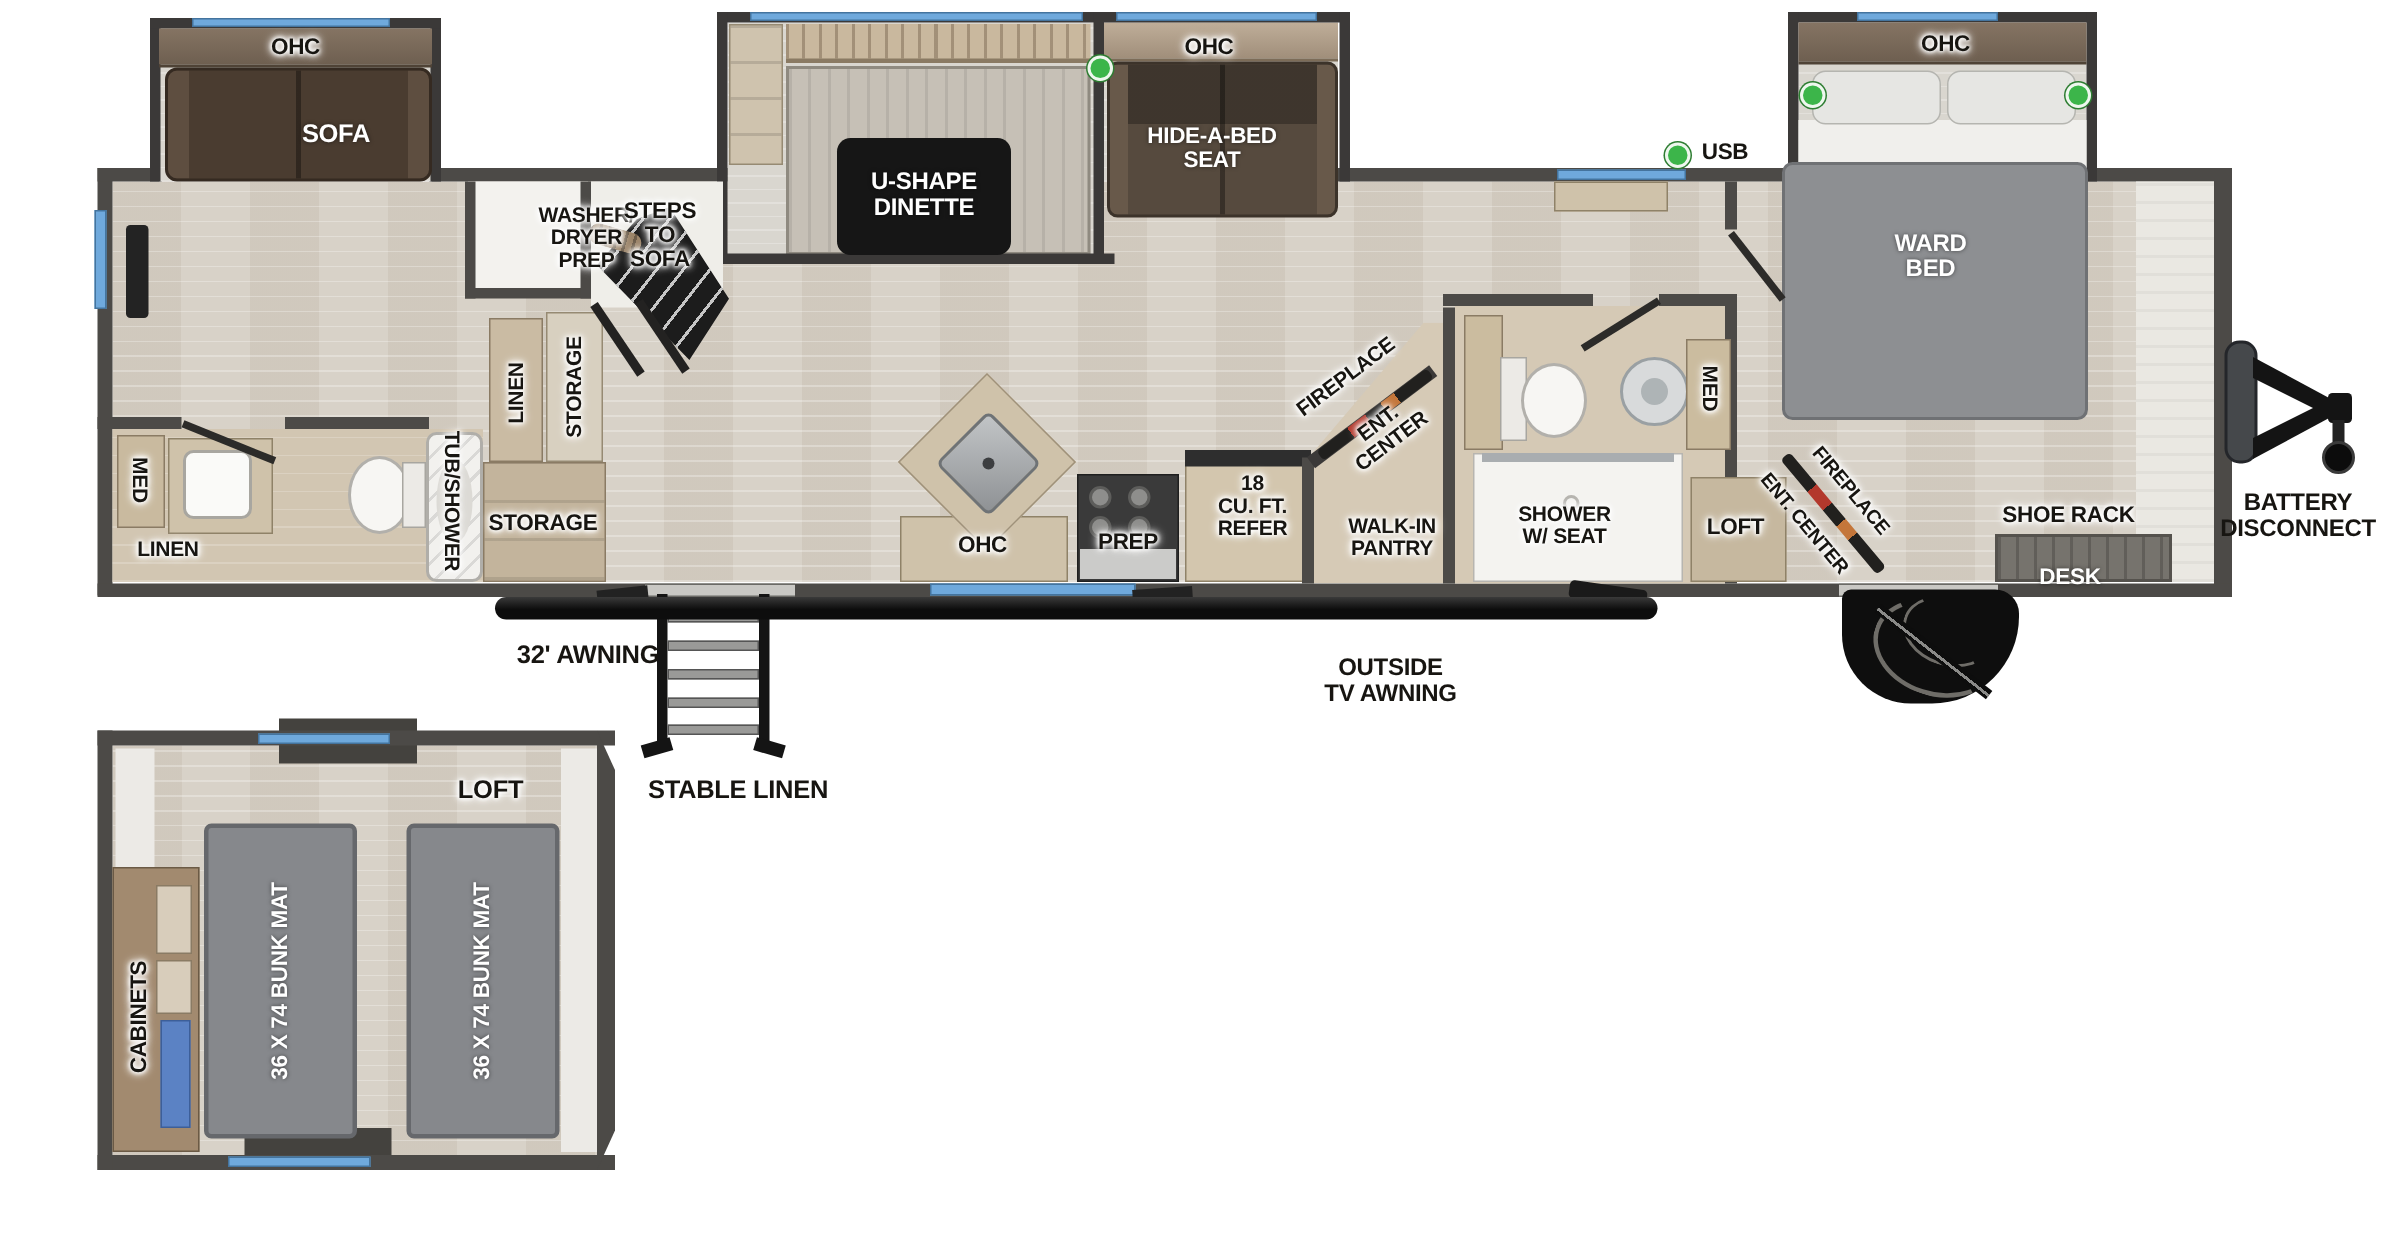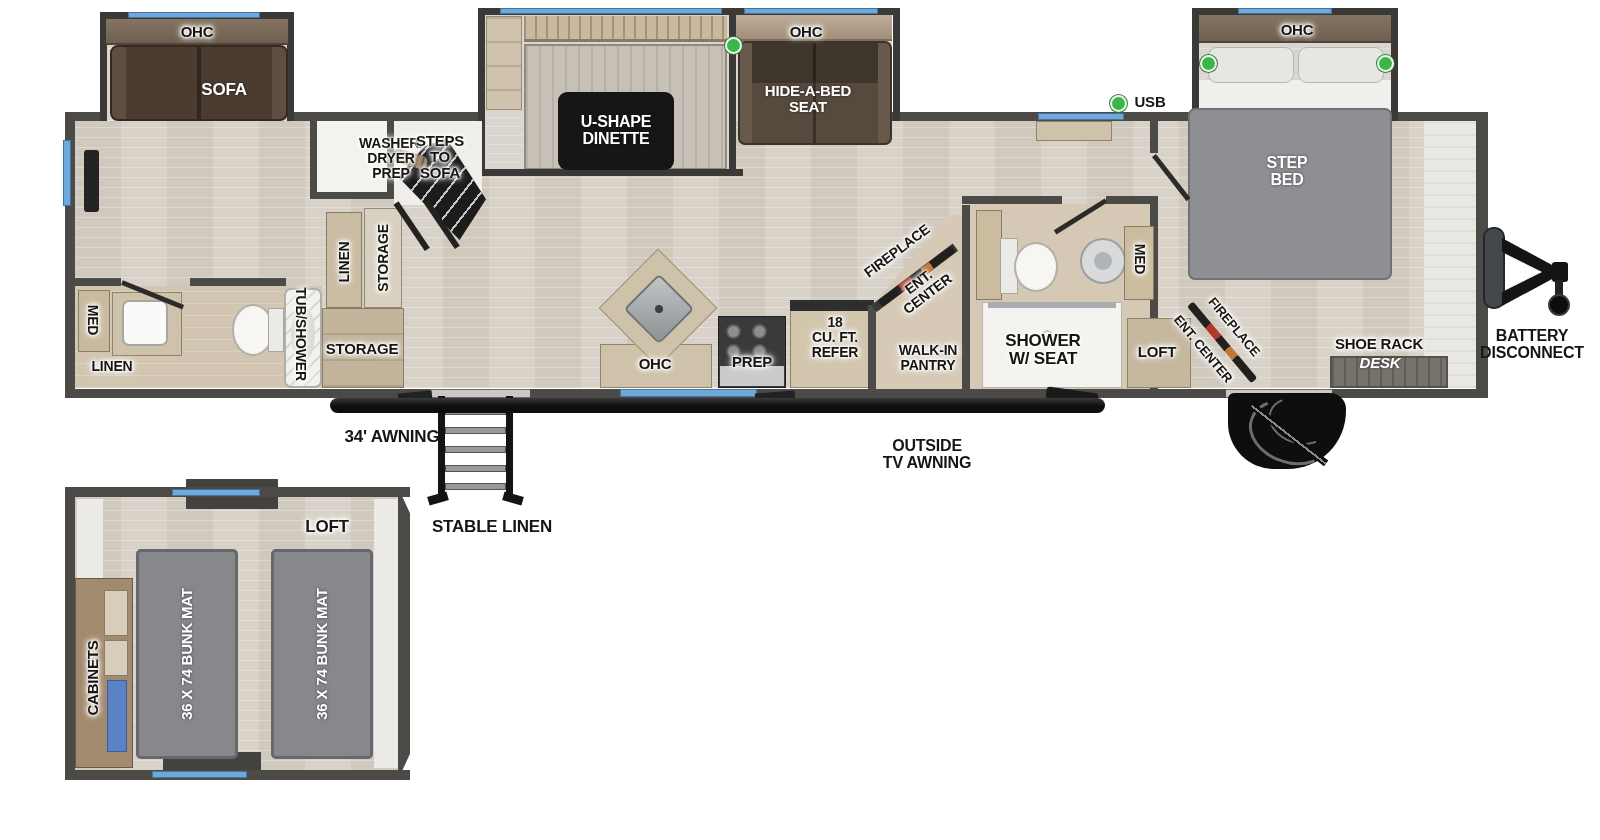--- a/index.html
+++ b/index.html
@@ -218,27 +218,27 @@
   #lbl-tub{left:301px;top:334px;transform:translate(-50%,-50%) rotate(90deg);font-size:14px;}
   #lbl-linen-tall{left:344px;top:262px;transform:translate(-50%,-50%) rotate(-90deg);font-size:14px;}
   #lbl-storage-tall{left:383px;top:258px;transform:translate(-50%,-50%) rotate(-90deg);font-size:14px;}
   #lbl-storage-low{left:362px;top:349px;}
   #lbl-ohc-k{left:655px;top:364px;}
   #lbl-micro{left:752px;top:362px;}
   #lbl-refer{left:835px;top:337px;font-size:14px;}
   #lbl-fp-k{left:897px;top:251px;transform:translate(-50%,-50%) rotate(-37deg);font-size:14px;}
   #lbl-ec-k{left:923px;top:288px;transform:translate(-50%,-50%) rotate(-37deg);font-size:14px;}
   #lbl-pantry{left:928px;top:358px;font-size:14px;}
-  #lbl-shower{left:1043px;top:350px;font-size:17px;}
+  #lbl-shower{left:1043px;top:350px;font-size:14px;}
   #lbl-med-mid{left:1140px;top:259px;transform:translate(-50%,-50%) rotate(90deg);font-size:14px;}
   #lbl-ward{left:1157px;top:352px;}
   #lbl-ec-b{left:1203px;top:349px;transform:translate(-50%,-50%) rotate(50deg);font-size:13px;}
   #lbl-fp-b{left:1234px;top:327px;transform:translate(-50%,-50%) rotate(50deg);font-size:13px;}
   #lbl-shoe{left:1379px;top:344px;}
-  #lbl-desk{left:1380px;top:363px;font-style:italic;}
+  #lbl-desk{left:1380px;top:385px;}
   #lbl-awning{left:392px;top:437px;font-size:17px;}
   #lbl-tv{left:927px;top:455px;font-size:16px;}
   #lbl-stable{left:492px;top:527px;font-size:17px;}
   #lbl-loft{left:327px;top:527px;font-size:17px;}
   #lbl-cabinets{left:93px;top:678px;transform:translate(-50%,-50%) rotate(-90deg);}
   #lbl-mat1{left:187px;top:654px;transform:translate(-50%,-50%) rotate(-90deg);}
   #lbl-mat2{left:322px;top:654px;transform:translate(-50%,-50%) rotate(-90deg);}
   #dot-dinette{left:725px;top:37px;} #dot-king-l{left:1200px;top:55px;}
   #dot-king-r{left:1377px;top:55px;} #dot-usb{left:1110px;top:95px;}
 </style>
@@ -423,21 +423,21 @@
   <div class="L" id="lbl-steps">STEPS
 TO
 SOFA</div>
   <div class="L Lw" id="lbl-dinette">U-SHAPE
 DINETTE</div>
   <div class="L" id="lbl-ohc-hab">OHC</div>
   <div class="L Lw" id="lbl-hab">HIDE-A-BED
 SEAT</div>
   <div class="L Lp" id="lbl-usb">USB</div>
   <div class="L" id="lbl-ohc-king">OHC</div>
-  <div class="L Lw" id="lbl-king">STEP
+  <div class="L Lw" id="lbl-king">WARD
 BED</div>
   <div class="L Lp" id="lbl-battery">BATTERY
 DISCONNECT</div>
   <div class="L" id="lbl-med-rear">MED</div>
   <div class="L" id="lbl-linen-rear">LINEN</div>
   <div class="L" id="lbl-tub">TUB/SHOWER</div>
   <div class="L" id="lbl-linen-tall">LINEN</div>
   <div class="L" id="lbl-storage-tall">STORAGE</div>
   <div class="L" id="lbl-storage-low">STORAGE</div>
   <div class="L" id="lbl-ohc-k">OHC</div>
@@ -451,21 +451,21 @@
   <div class="L" id="lbl-pantry">WALK-IN
 PANTRY</div>
   <div class="L" id="lbl-shower">SHOWER
 W/ SEAT</div>
   <div class="L" id="lbl-med-mid">MED</div>
   <div class="L" id="lbl-ward">LOFT</div>
   <div class="L" id="lbl-ec-b">ENT. CENTER</div>
   <div class="L" id="lbl-fp-b">FIREPLACE</div>
   <div class="L" id="lbl-shoe">SHOE RACK</div>
   <div class="L Lw" id="lbl-desk">DESK</div>
-  <div class="L Lp" id="lbl-awning">34' AWNING</div>
+  <div class="L Lp" id="lbl-awning">32' AWNING</div>
   <div class="L Lp" id="lbl-tv">OUTSIDE
 TV AWNING</div>
   <div class="L Lp" id="lbl-stable">STABLE LINEN</div>
   <div class="L" id="lbl-loft">LOFT</div>
   <div class="L" id="lbl-cabinets">CABINETS</div>
   <div class="L Lw" id="lbl-mat1">36 X 74 BUNK MAT</div>
   <div class="L Lw" id="lbl-mat2">36 X 74 BUNK MAT</div>
 
 </div>
 

